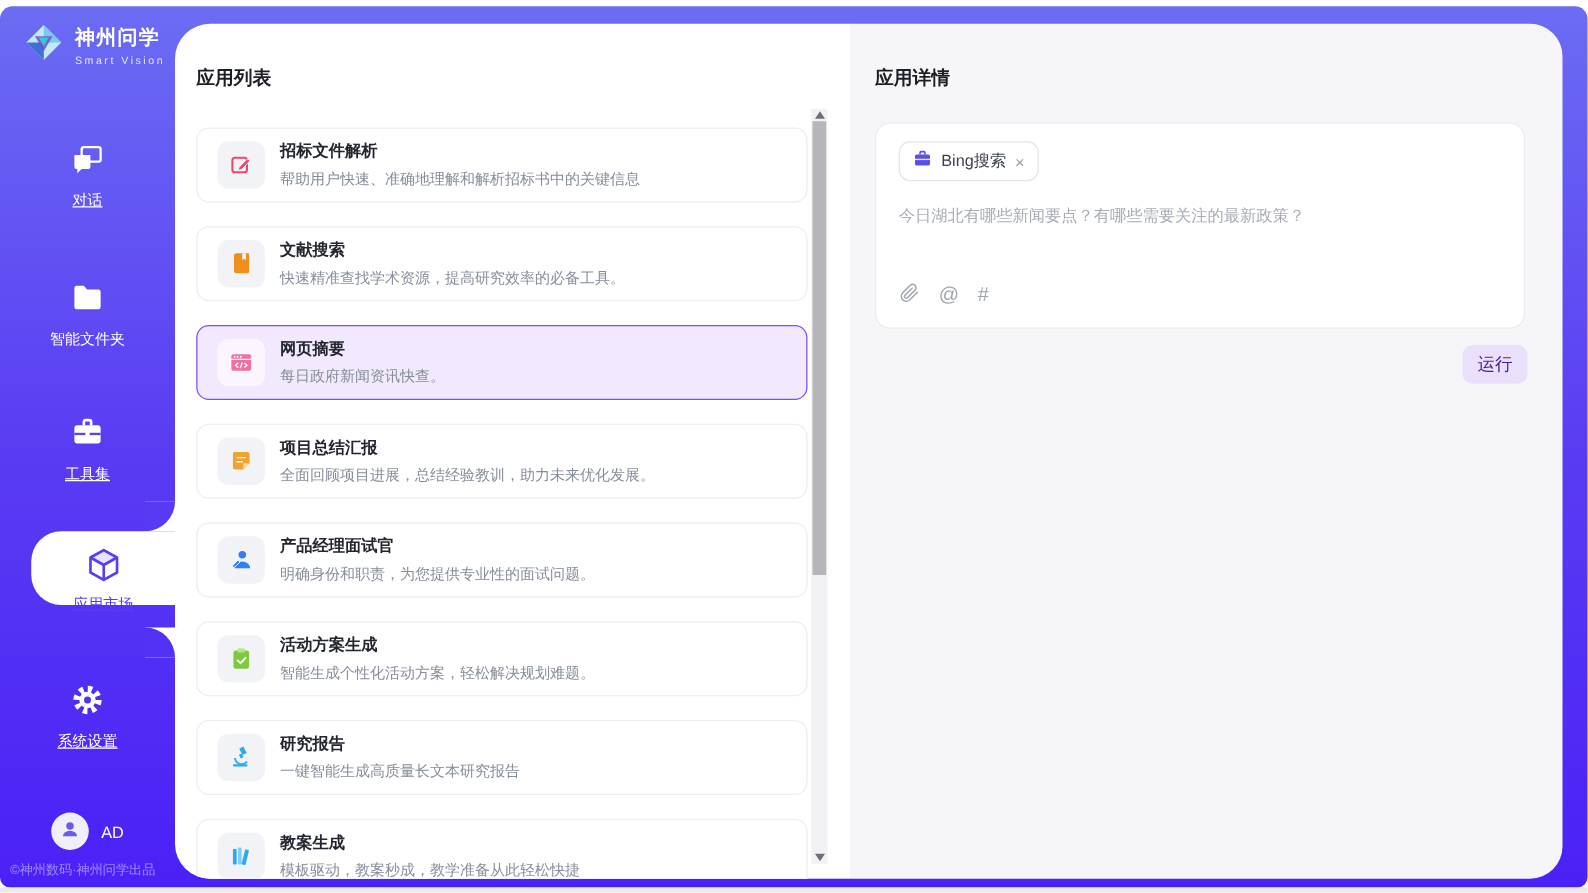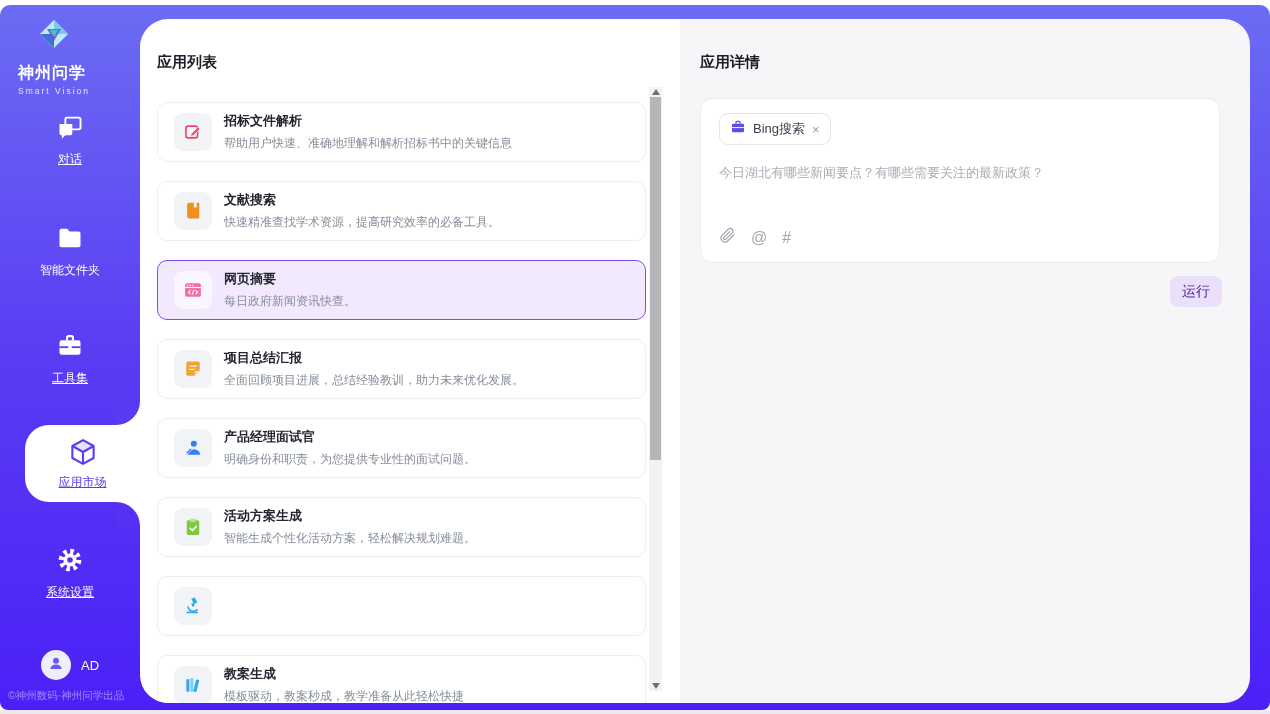--- a/index.html
+++ b/index.html
@@ -4,29 +4,29 @@
 <style>
   * { margin:0; padding:0; box-sizing:border-box; }
   html,body { width:1270px; height:714px; font-family:"Liberation Sans","DejaVu Sans",sans-serif; background:#ffffff; overflow:hidden; }
   .frame { position:absolute; left:0; top:5px; width:1270px; height:705px;
     background:linear-gradient(180deg,#6b6cf3 0%,#5a3cf3 50%,#4b20f7 100%);
     border-radius:10px 10px 8px 8px; }
   .bottom-strip { position:absolute; left:0; top:710px; width:1270px; height:4px; background:#e9e9ef; }
 
   
   .sidebar { position:absolute; left:0; top:0; width:140px; height:705px; }
-  .brand { position:absolute; left:18px; top:12px; display:flex; align-items:center; gap:8px;flex-direction:column; }
+  .brand { position:absolute; left:18px; top:12px; display:flex; align-items:center; gap:8px; }
   .brand-text .cn { color:#fff; font-size:16px; font-weight:bold; letter-spacing:1px; }
   .brand-text .en { color:#e6e4ff; font-size:8.5px; letter-spacing:2px; margin-top:2px; }
   .nav-item { position:absolute; left:0; width:140px; text-align:center; color:#fff; cursor:pointer; }
   .nav-item .nav-label { display:block; font-size:12px; margin-top:6px; }
   .underlined .nav-label { text-decoration:underline; }
   .nav-chat { top:108px;text-decoration:underline; } .nav-folder { top:219px; } .nav-tools { top:327px; } .nav-settings { top:541px; }
 
-  .active-tab { position:absolute; left:25px; top:420px; width:115px; height:77px;
+  .active-tab { position:absolute; left:25px; top:420px; width:115px; height:59px;
     background:#ffffff; border-radius:24px 0 0 24px; text-align:center; padding-top:12px; cursor:pointer; }
   .active-tab .nav-label { display:block; font-size:12px; color:#5b3cf2; margin-top:3px; text-decoration:underline; }
   .notch { position:absolute; right:0; width:24px; height:24px; background:#ffffff; }
   .notch-top { top:396px; } .notch-top::before { content:""; position:absolute; inset:0; background:#5839f4; border-bottom-right-radius:24px; }
   .notch-bottom { top:497px; } .notch-bottom::before { content:""; position:absolute; inset:0; background:#5431f5; border-top-right-radius:24px; }
 
   .user-row { position:absolute; left:0; top:645px; width:140px; display:flex; align-items:center; justify-content:center; gap:10px; }
   .avatar { width:30px; height:30px; border-radius:50%; background:#f1eefb; display:flex; align-items:center; justify-content:center; }
   .user-name { color:#fff; font-size:13px; }
   .sidebar-footer { position:absolute; left:8px; top:684px; width:140px; color:rgba(255,255,255,0.45); font-size:10.5px; }
@@ -250,20 +250,24 @@
 
         <div class="app-card">
           <span class="app-icon">
             <svg width="20" height="20" viewBox="0 0 24 24">
               <path d="M10 3.5 l4-2 3.2 6.2 -4 2 z" fill="#2ea8f0"></path>
               <rect x="10.5" y="8.5" width="3" height="4" transform="rotate(-26 12 10.5)" fill="#2ea8f0"></rect>
               <path d="M6 12.5 a6.5 6.5 0 0 0 11.5 3.5" stroke="#2ea8f0" stroke-width="1.8" fill="none"></path>
               <rect x="4" y="18.5" width="14" height="2.2" rx="1.1" fill="#2ea8f0"></rect>
             </svg>
           </span>
+          <span class="app-texts">
+            <span class="app-name" style="display:block">研究报告</span>
+            <span class="app-desc" style="display:block">一键智能生成高质量长文本研究报告</span>
+          </span>
         </div>
 
         <div class="app-card">
           <span class="app-icon">
             <svg width="20" height="20" viewBox="0 0 24 24">
               <rect x="4" y="5" width="3.6" height="15" rx="0.8" fill="#2ea8f0"></rect>
               <rect x="8.8" y="3.5" width="3.6" height="16.5" rx="0.8" fill="#7fd0f7"></rect>
               <rect x="14" y="5.5" width="3.8" height="15" rx="0.8" transform="rotate(14 16 13)" fill="#2ea8f0"></rect>
             </svg>
           </span>

